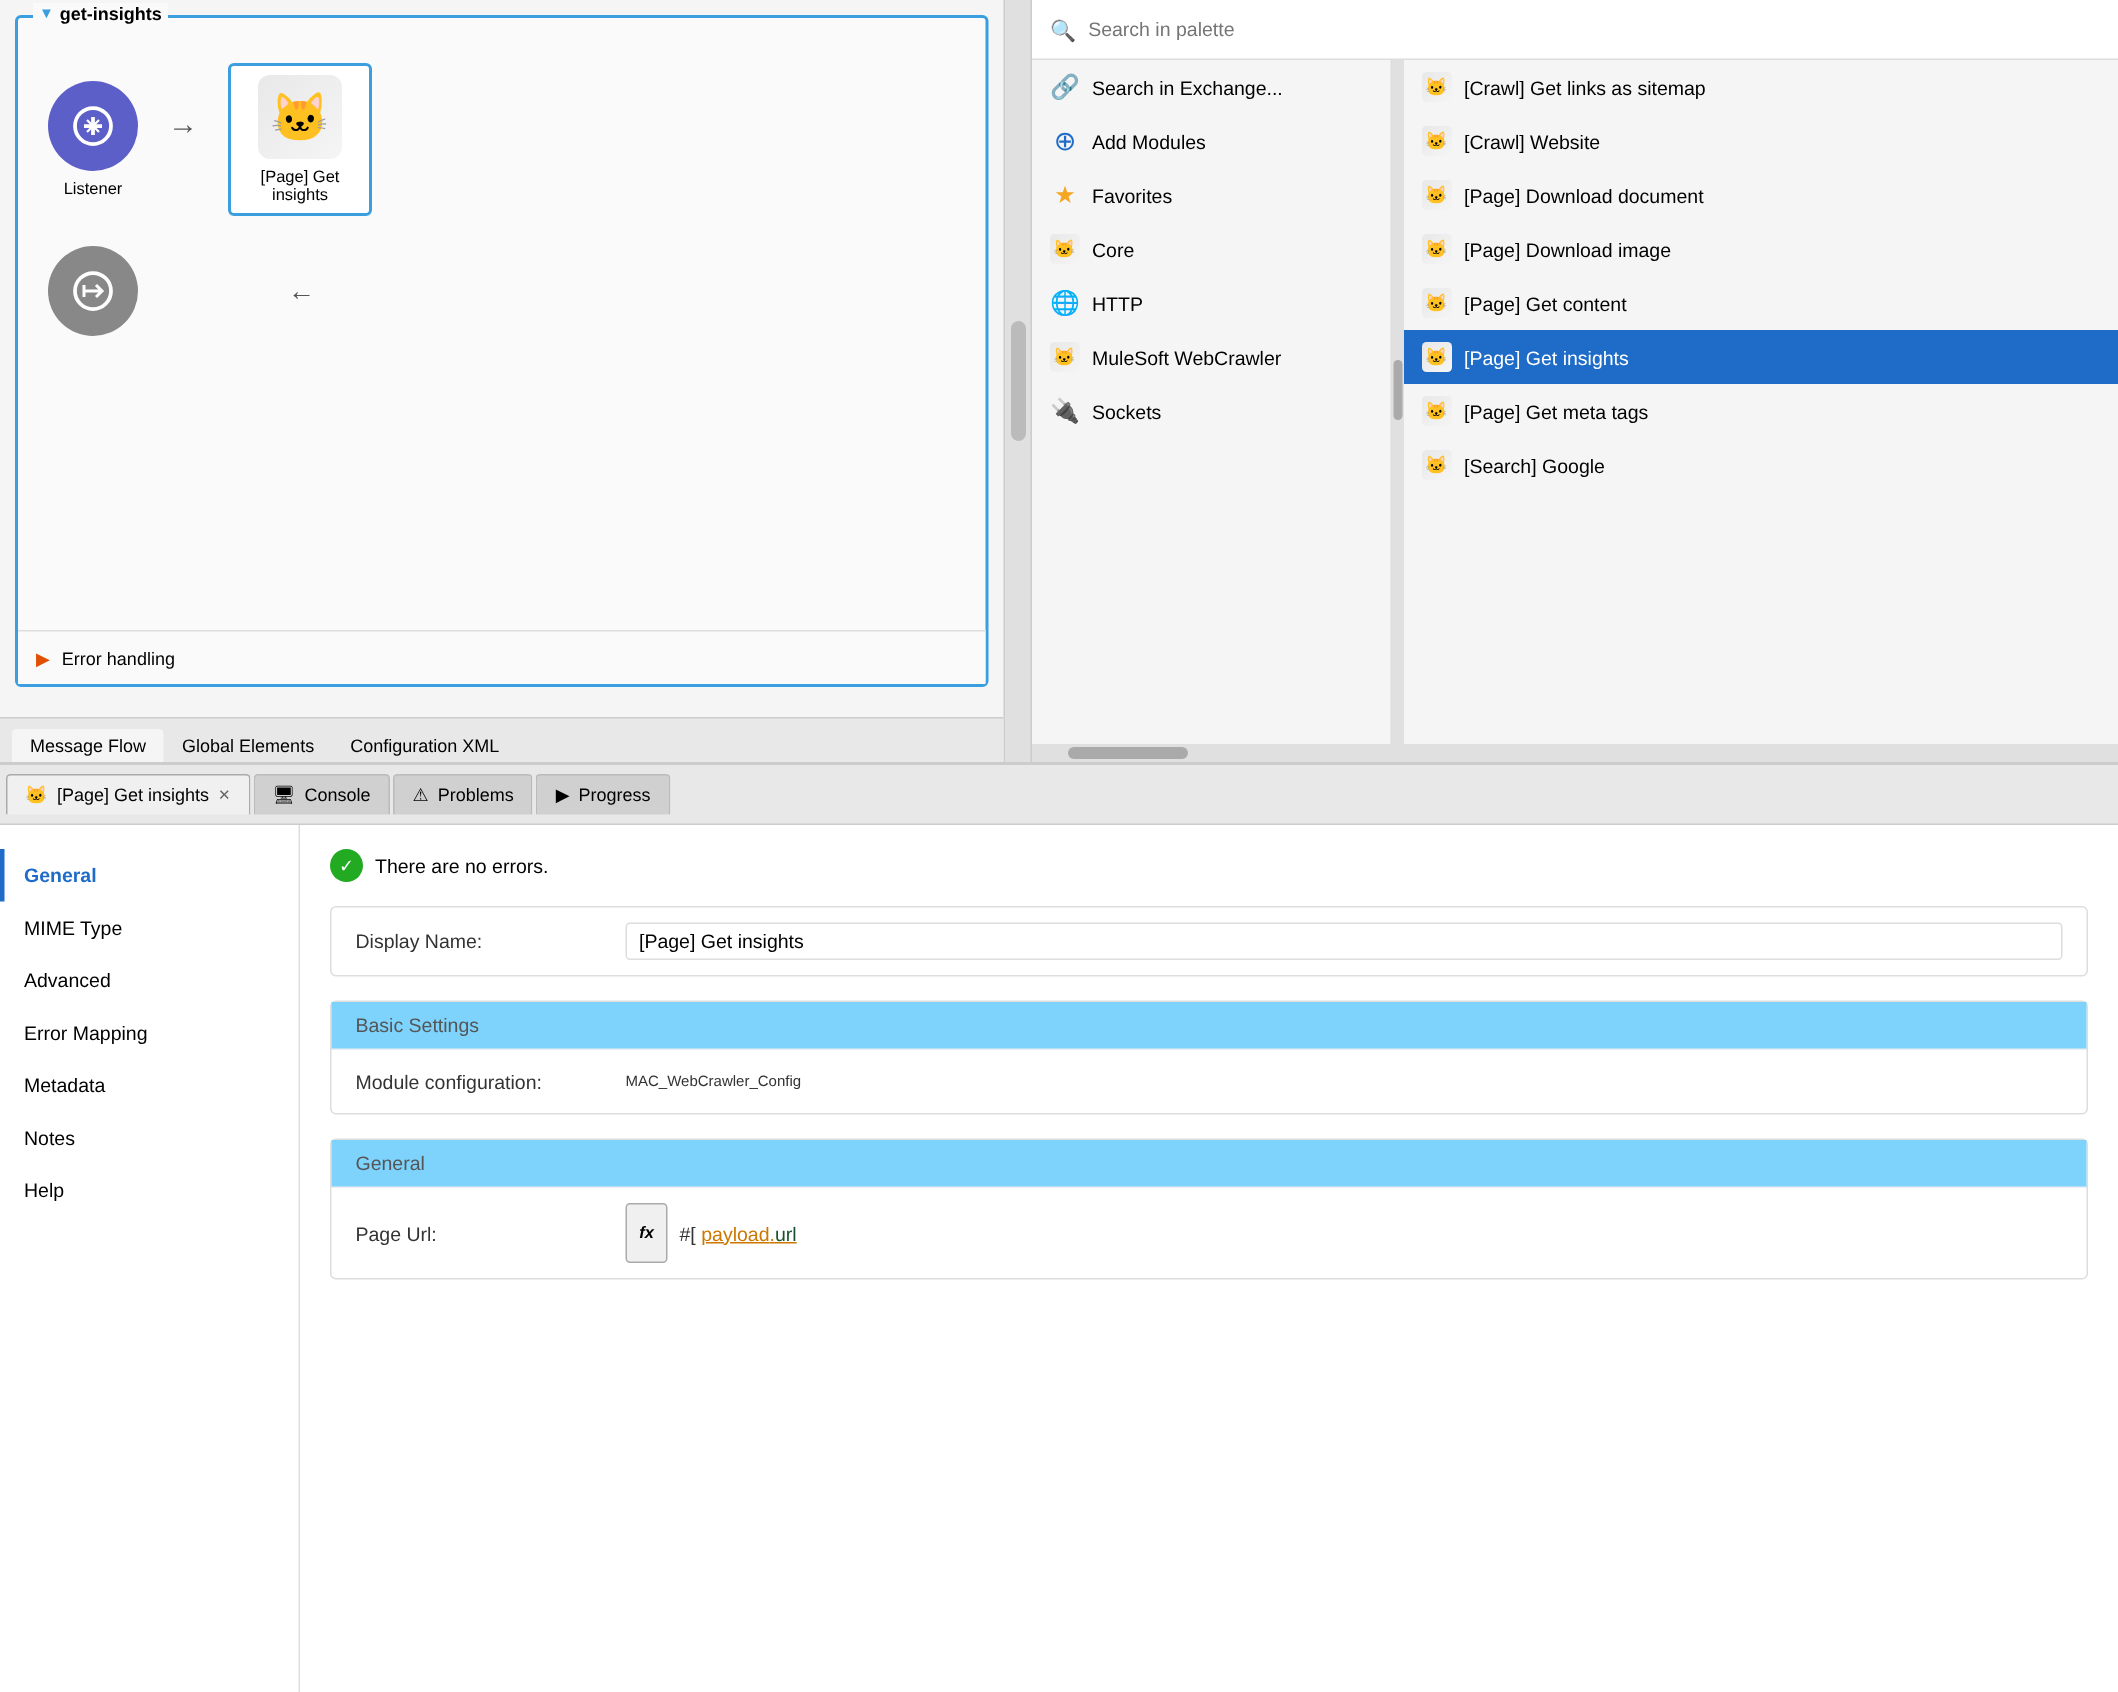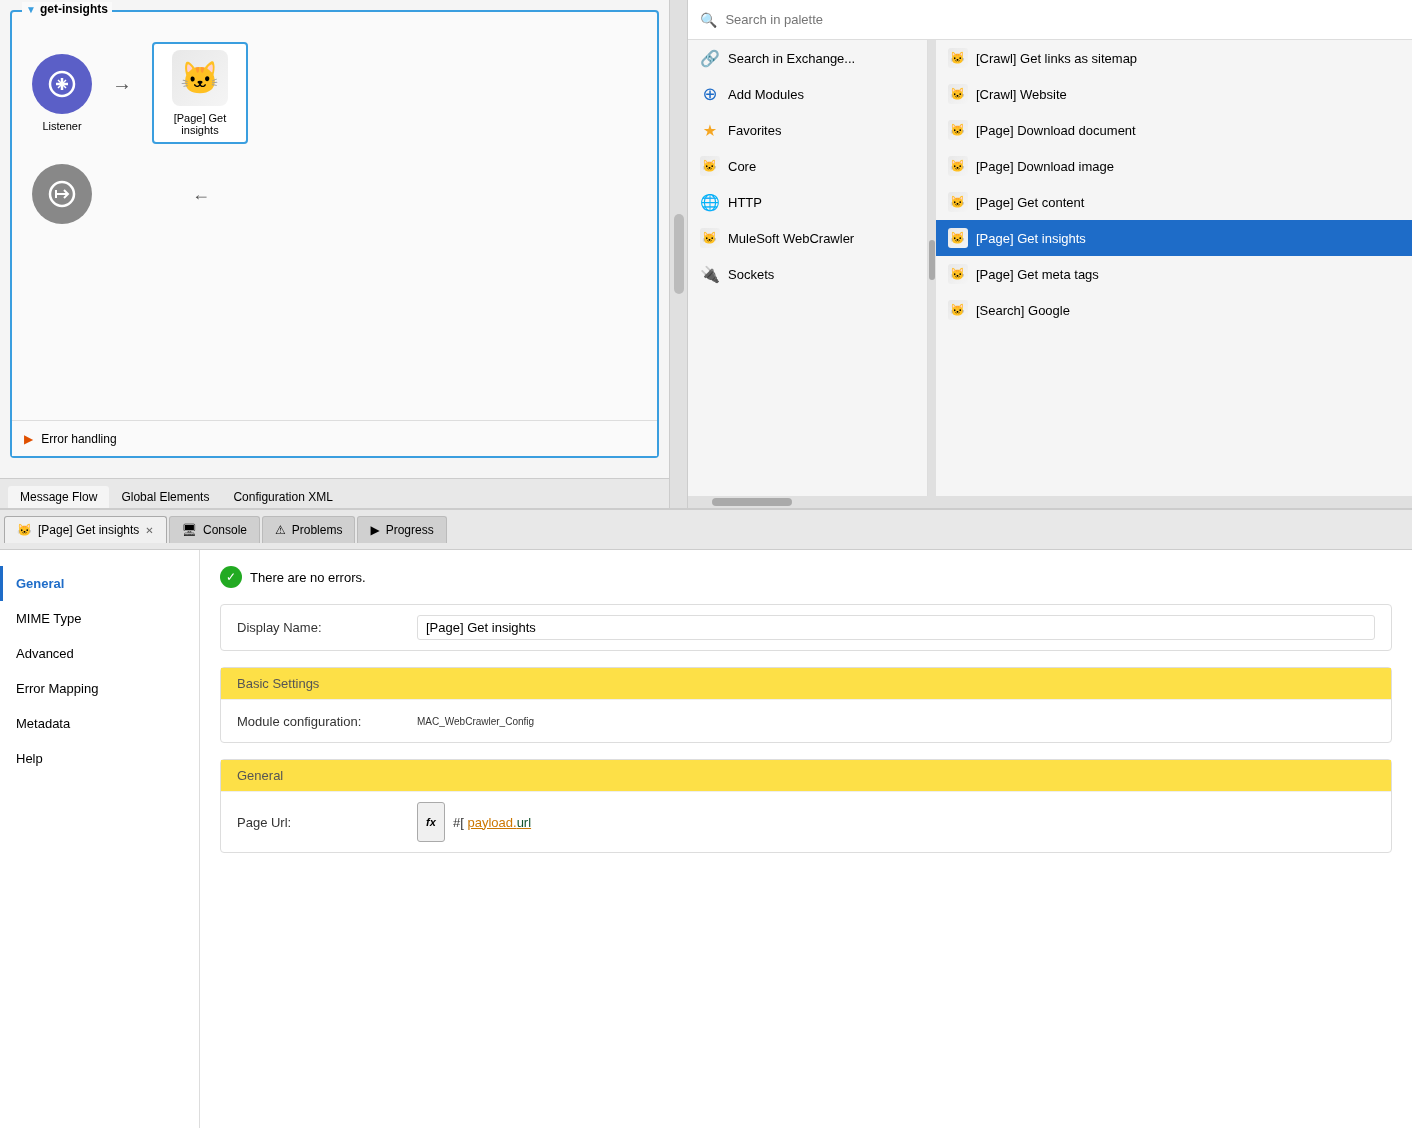--- a/index.html
+++ b/index.html
@@ -397,21 +397,21 @@
       padding: 4px 8px;
       font-size: 13px;
       outline: none;
     }
 
     .section-header {
       padding: 8px 16px;
       font-size: 13px;
       font-weight: 500;
       color: #555;
-      background: #fde047;
+      background: #7dd3fc;
       border-bottom: 1px solid #eee;
     }
 
     .fx-button {
       width: 28px;
       height: 40px;
       border: 1px solid #aaa;
       border-radius: 3px;
       background: #f0f0f0;
       display: flex;
@@ -661,20 +661,23 @@
       <div class="config-sidebar-item">
         <span>Advanced</span>
       </div>
       <div class="config-sidebar-item">
         <span>Error Mapping</span>
       </div>
       <div class="config-sidebar-item">
         <span>Metadata</span>
       </div>
       <div class="config-sidebar-item">
+        <span>Notes</span>
+      </div>
+      <div class="config-sidebar-item">
         <span>Help</span>
       </div>
     </div>
 
     <div class="config-main">
 
       <div class="no-errors-banner">
         <div class="green-circle">✓</div>
         <span>There are no errors.</span>
       </div>

